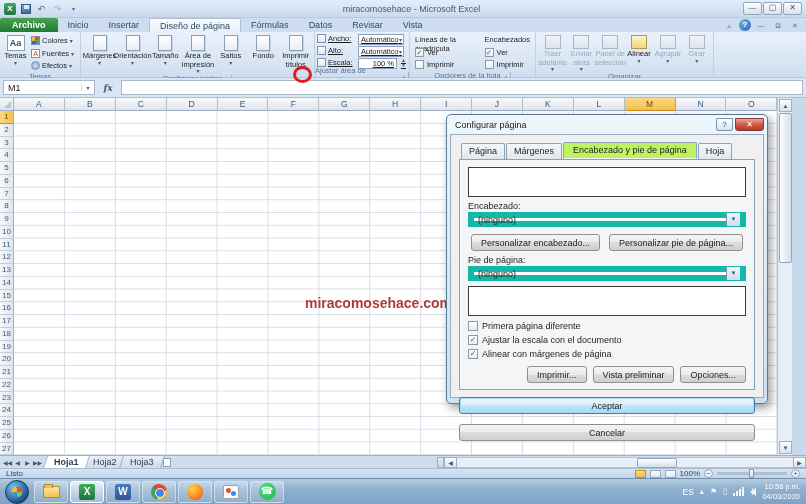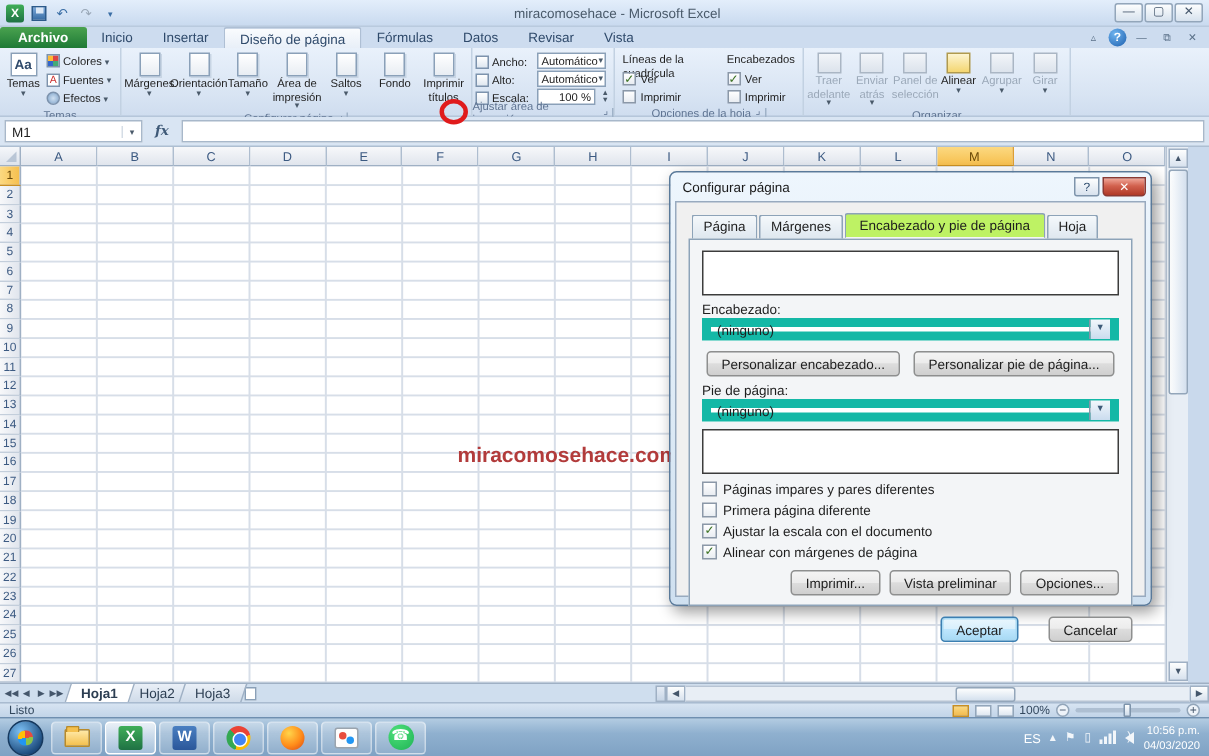--- a/index.html
+++ b/index.html
@@ -48,21 +48,21 @@
   .temas-big { width:27px; }
   .temas-aa { width:18px; height:16px; border:1px solid #8aa0b8; background:#fff; font-size:9px; font-weight:bold; color:#2f4a6b; text-align:center; line-height:15px; }
   .temas-stack { display:flex; flex-direction:column; justify-content:space-between; padding:1px 2px; height:38px; }
   .stackrow { display:flex; align-items:center; gap:2px; height:11px; }
   .stackrow .sicon { width:9px; height:9px; border:1px solid #7d93ad; background:conic-gradient(#d44 0 25%, #4a7 0 50%, #36c 0 75%, #fb3 0); }
   .stackrow .sicon.a { background:#fff; color:#c33; font-size:7px; line-height:8px; text-align:center; }
   .stackrow .sicon.fx { border-radius:50%; background:radial-gradient(#cfe0f2,#7fa3c8); }
   .stackrow .slabel { font-size:7.5px; color:#1e1e1e; }
   .stackrow .sarrow { font-size:6px; color:#4a5a6a; }
 
-  .ajfield { display:flex; align-items:flex-end; gap:2px; height:12px; }
+  .ajfield { display:flex; align-items:flex-start; gap:2px; height:12px;text-decoration:underline; }
   .ajicon { width:9px; height:9px; border:1px solid #7d93ad; background:linear-gradient(#fff,#dfe7f0); }
   .ajlabel { width:28px; font-size:7.5px; }
   .ajcombo { width:46px; height:11px; border:1px solid #8aa0b8; background:#fff; font-size:7.5px; display:flex; align-items:center; justify-content:space-between; padding:0 1px 0 2px; }
   .ajcombo .bbarrow { font-size:6px; }
   .ajspin { width:39px; height:11px; border:1px solid #8aa0b8; background:#fff; font-size:7.5px; display:flex; align-items:center; justify-content:flex-end; padding:0 2px; }
   .spinarrows { display:flex; flex-direction:column; font-size:5px; line-height:5px; color:#4a5a6a; margin-left:2px; }
 
   .ophcol { display:flex; flex-direction:column; padding:1px 3px; }
   .ophtitle { font-size:7.5px; color:#1e1e1e; height:11px; }
   .cbrow { display:flex; align-items:center; gap:3px; height:12px; }
@@ -173,21 +173,21 @@
   .dlabel { margin:4px 0 1px 0; }
   .dcombo { height:15px; background:#fff; border:6px solid #14b8a6; display:flex; align-items:center; }
   .dcombo .cval { flex:1; padding-left:4px; }
   .dcombo .cbtn { width:14px; height:13px; margin-right:0; border-left:1px solid #8295a8; background:linear-gradient(#f2f7fc,#cadcee); text-align:center; font-size:6px; line-height:13px; color:#3c5a78; }
   .custrow { display:flex; justify-content:center; gap:9px; margin:7px 0 2px 0; }
   .w7btn { height:17px; padding:0 9px; border:1px solid #8e8f8f; border-radius:3px;
     background:linear-gradient(#f4f4f4,#ebebeb 50%, #dddddd 50%, #cfcfcf); font-size:9px; display:flex; align-items:center; justify-content:center; }
   .dcheck { display:flex; align-items:center; gap:4px; margin-top:3px; height:11px; }
   .dcheck .cbox { width:10px; height:10px; }
   .dbtnrow { display:flex; justify-content:flex-end; gap:6px; margin-top:7px; }
-  .dfootrow { display:flex; justify-content:flex-end; gap:20px; margin-top:7px; }
+  .dfootrow { display:flex; justify-content:flex-end; gap:10px; margin-top:7px;flex-direction:column; }
   .w7btn.default { border-color:#3c7fb1; box-shadow:0 0 0 1px #a9d9f2 inset; background:linear-gradient(#eaf6fd,#d7effc 50%, #bee6fd 50%, #a6d9f4); }
 
   .redcircle { position:absolute; left:293px; top:66px; width:19px; height:17px; border:3px solid #e01b1c; border-radius:50%; z-index:30; }
 </style>
 </head>
 <body>
 
 <div class="screen">
 
   <div class="titlebar">
@@ -595,24 +595,20 @@
         </div>
         <div class="dlabel">Pie de página:</div>
         <div class="dcombo">
           <span class="cval">(ninguno)</span>
           <span class="cbtn">▼</span>
         </div>
         <div class="previewbox" style="margin-top:5px"></div>
         <div id="dlg-checks" style="margin-top:4px">
             <div class="dcheck">
               <span class="cbox"></span>
-              <span>Páginas impares y pares diferentes</span>
-            </div>
-            <div class="dcheck">
-              <span class="cbox"></span>
               <span>Primera página diferente</span>
             </div>
             <div class="dcheck">
               <span class="cbox">✓</span>
               <span>Ajustar la escala con el documento</span>
             </div>
             <div class="dcheck">
               <span class="cbox">✓</span>
               <span>Alinear con márgenes de página</span>
             </div>

